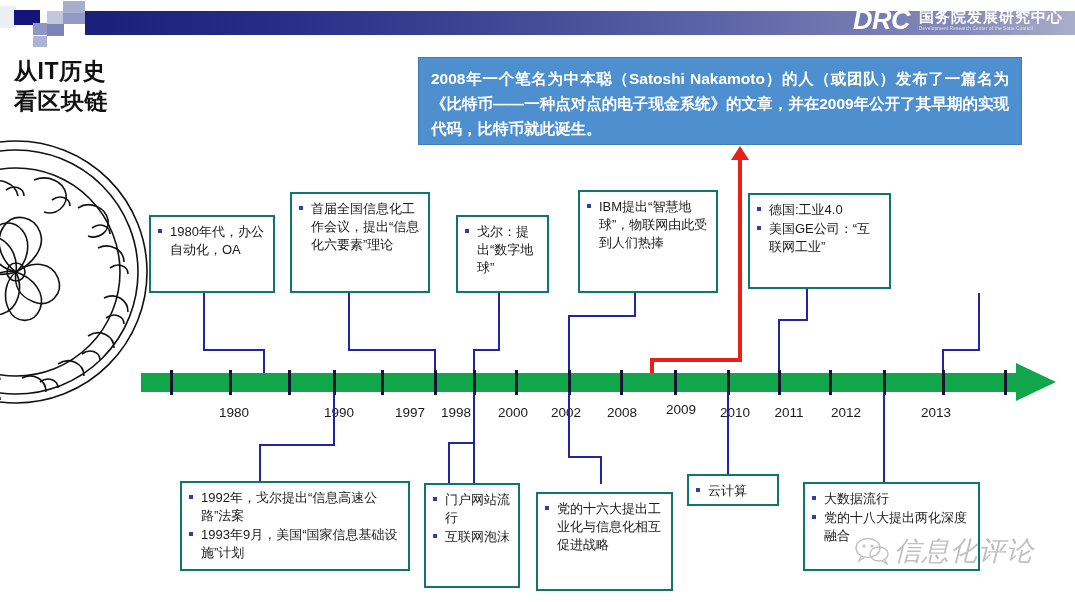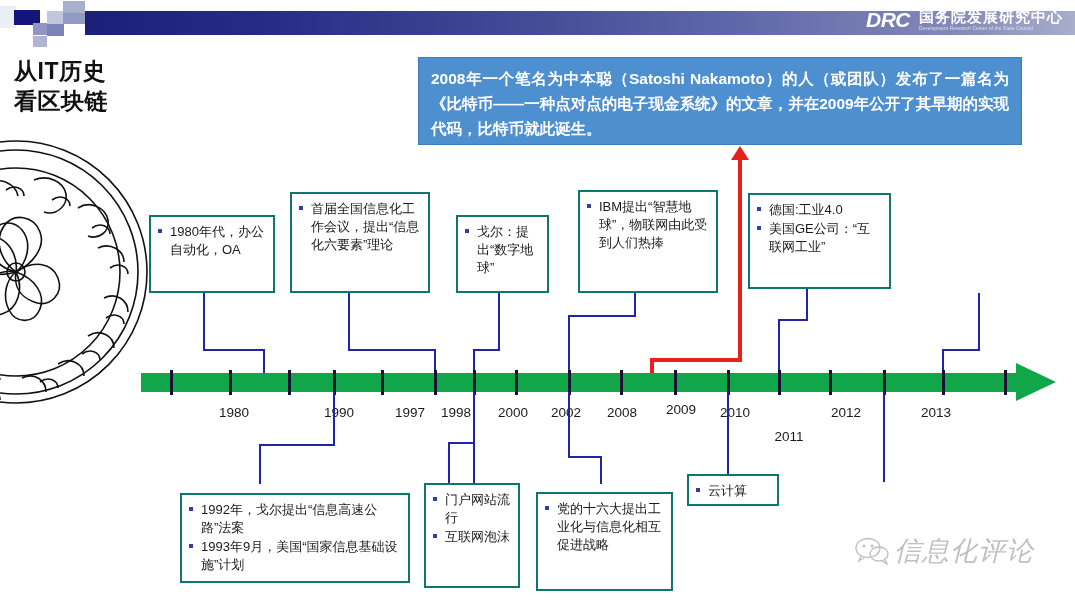--- a/index.html
+++ b/index.html
@@ -19,21 +19,21 @@
   .sq-a{left:14px;top:10px;width:26px;height:15px;background:#14157a;}
   .sq-b{left:33px;top:23px;width:14px;height:12px;background:#8f96c4;}
   .sq-c{left:47px;top:11px;width:16px;height:13px;background:#c3c7de;}
   .sq-d{left:47px;top:24px;width:17px;height:12px;background:#7c83b8;}
   .sq-e{left:63px;top:1px;width:22px;height:12px;background:#a8aecd;}
   .sq-f{left:63px;top:13px;width:22px;height:11px;background:#9299c3;}
   .sq-g{left:33px;top:36px;width:14px;height:11px;background:#aeb4d2;}
   .sq-h{left:0px;top:6px;width:16px;height:22px;background:#eceef6;}
   .hdr-logo{position:absolute;right:12px;top:5px;height:30px;display:flex;align-items:center;gap:9px;}
   .drc{font-family:"Liberation Sans",sans-serif;font-weight:bold;font-style:italic;
-    font-size:21px;color:#ffffff;letter-spacing:-0.5px;}
+    font-size:27px;color:#ffffff;letter-spacing:-0.5px;}
   .drc-cn{display:flex;flex-direction:column;line-height:1;}
   .drc-cn .cn{font-size:15px;color:#ffffff;font-weight:bold;letter-spacing:1px;}
   .drc-cn .en{font-size:4.6px;color:#dfe2ef;letter-spacing:.2px;margin-top:3px;}
 
   
   .title{position:absolute;left:14px;top:56px;font-size:23px;font-weight:bold;
     color:#111111;line-height:1.32;letter-spacing:0.5px;}
 
   
   .medallion{position:absolute;left:-118px;top:138px;width:268px;height:268px;pointer-events:none;}
@@ -230,60 +230,66 @@
 
   <div class="yr" style="left:234px;">1980</div>
   <div class="yr" style="left:339px;">1990</div>
   <div class="yr" style="left:410px;">1997</div>
   <div class="yr" style="left:456px;">1998</div>
   <div class="yr" style="left:513px;">2000</div>
   <div class="yr" style="left:566px;">2002</div>
   <div class="yr" style="left:622px;">2008</div>
   <div class="yr" style="left:681px;top:402px;">2009</div>
   <div class="yr" style="left:735px;">2010</div>
-  <div class="yr" style="left:789px;margin-top:24px;">2011</div>
+  <div class="yr" style="left:789px;">2011</div>
   <div class="yr" style="left:846px;">2012</div>
   <div class="yr" style="left:936px;">2013</div>
 
   <div class="ln lnv" style="left:333px;top:392px;height:54px;"></div>
   <div class="ln lnh" style="left:259px;top:444px;width:76px;"></div>
   <div class="ln lnv" style="left:259px;top:444px;height:40px;"></div>
 
   <div class="ln lnv" style="left:473px;top:392px;height:92px;"></div>
   <div class="ln lnh" style="left:448px;top:442px;width:27px;"></div>
   <div class="ln lnv" style="left:448px;top:442px;height:42px;"></div>
 
   <div class="ln lnv" style="left:568px;top:392px;height:66px;"></div>
   <div class="ln lnh" style="left:568px;top:456px;width:34px;"></div>
   <div class="ln lnv" style="left:600px;top:456px;height:28px;"></div>
 
   <div class="ln lnv" style="left:727px;top:392px;height:90px;"></div>
 
   <div class="ln lnv" style="left:883px;top:392px;height:90px;"></div>
 
-  <div class="box" style="left:180px;top:493px;width:230px;height:90px;">
+  <div class="box" style="left:180px;top:481px;width:230px;height:90px;">
     <ul>
       <li>1992年，戈尔提出“信息高速公路”法案</li>
       <li>1993年9月，美国“国家信息基础设施”计划</li>
     </ul>
   </div>
   <div class="box" style="left:424px;top:483px;width:96px;height:105px;">
     <ul>
       <li>门户网站流行</li>
       <li>互联网泡沫</li>
     </ul>
   </div>
   <div class="box" style="left:536px;top:492px;width:137px;height:99px;">
     <ul>
       <li>党的十六大提出工业化与信息化相互促进战略</li>
     </ul>
   </div>
   <div class="box" style="left:687px;top:474px;width:92px;height:32px;">
     <ul>
       <li>云计算</li>
+    </ul>
+  </div>
+  <div class="box" style="left:803px;top:482px;width:177px;height:89px;">
+    <ul>
+      <li>大数据流行</li>
+      <li>党的十八大提出两化深度融合</li>
     </ul>
   </div>
 
   <div class="wm">
     <svg width="34" height="28" viewBox="0 0 34 28">
       <ellipse cx="13" cy="11" rx="12" ry="9.5" fill="none" stroke="#9a9a9a" stroke-width="1.4"></ellipse>
       <path d="M6 19 L4 24 L10 20" fill="none" stroke="#9a9a9a" stroke-width="1.4"></path>
       <circle cx="9" cy="9" r="1.5" fill="#9a9a9a"></circle>
       <circle cx="17" cy="9" r="1.5" fill="#9a9a9a"></circle>
       <ellipse cx="24" cy="17" rx="9" ry="7" fill="none" stroke="#9a9a9a" stroke-width="1.4"></ellipse>

